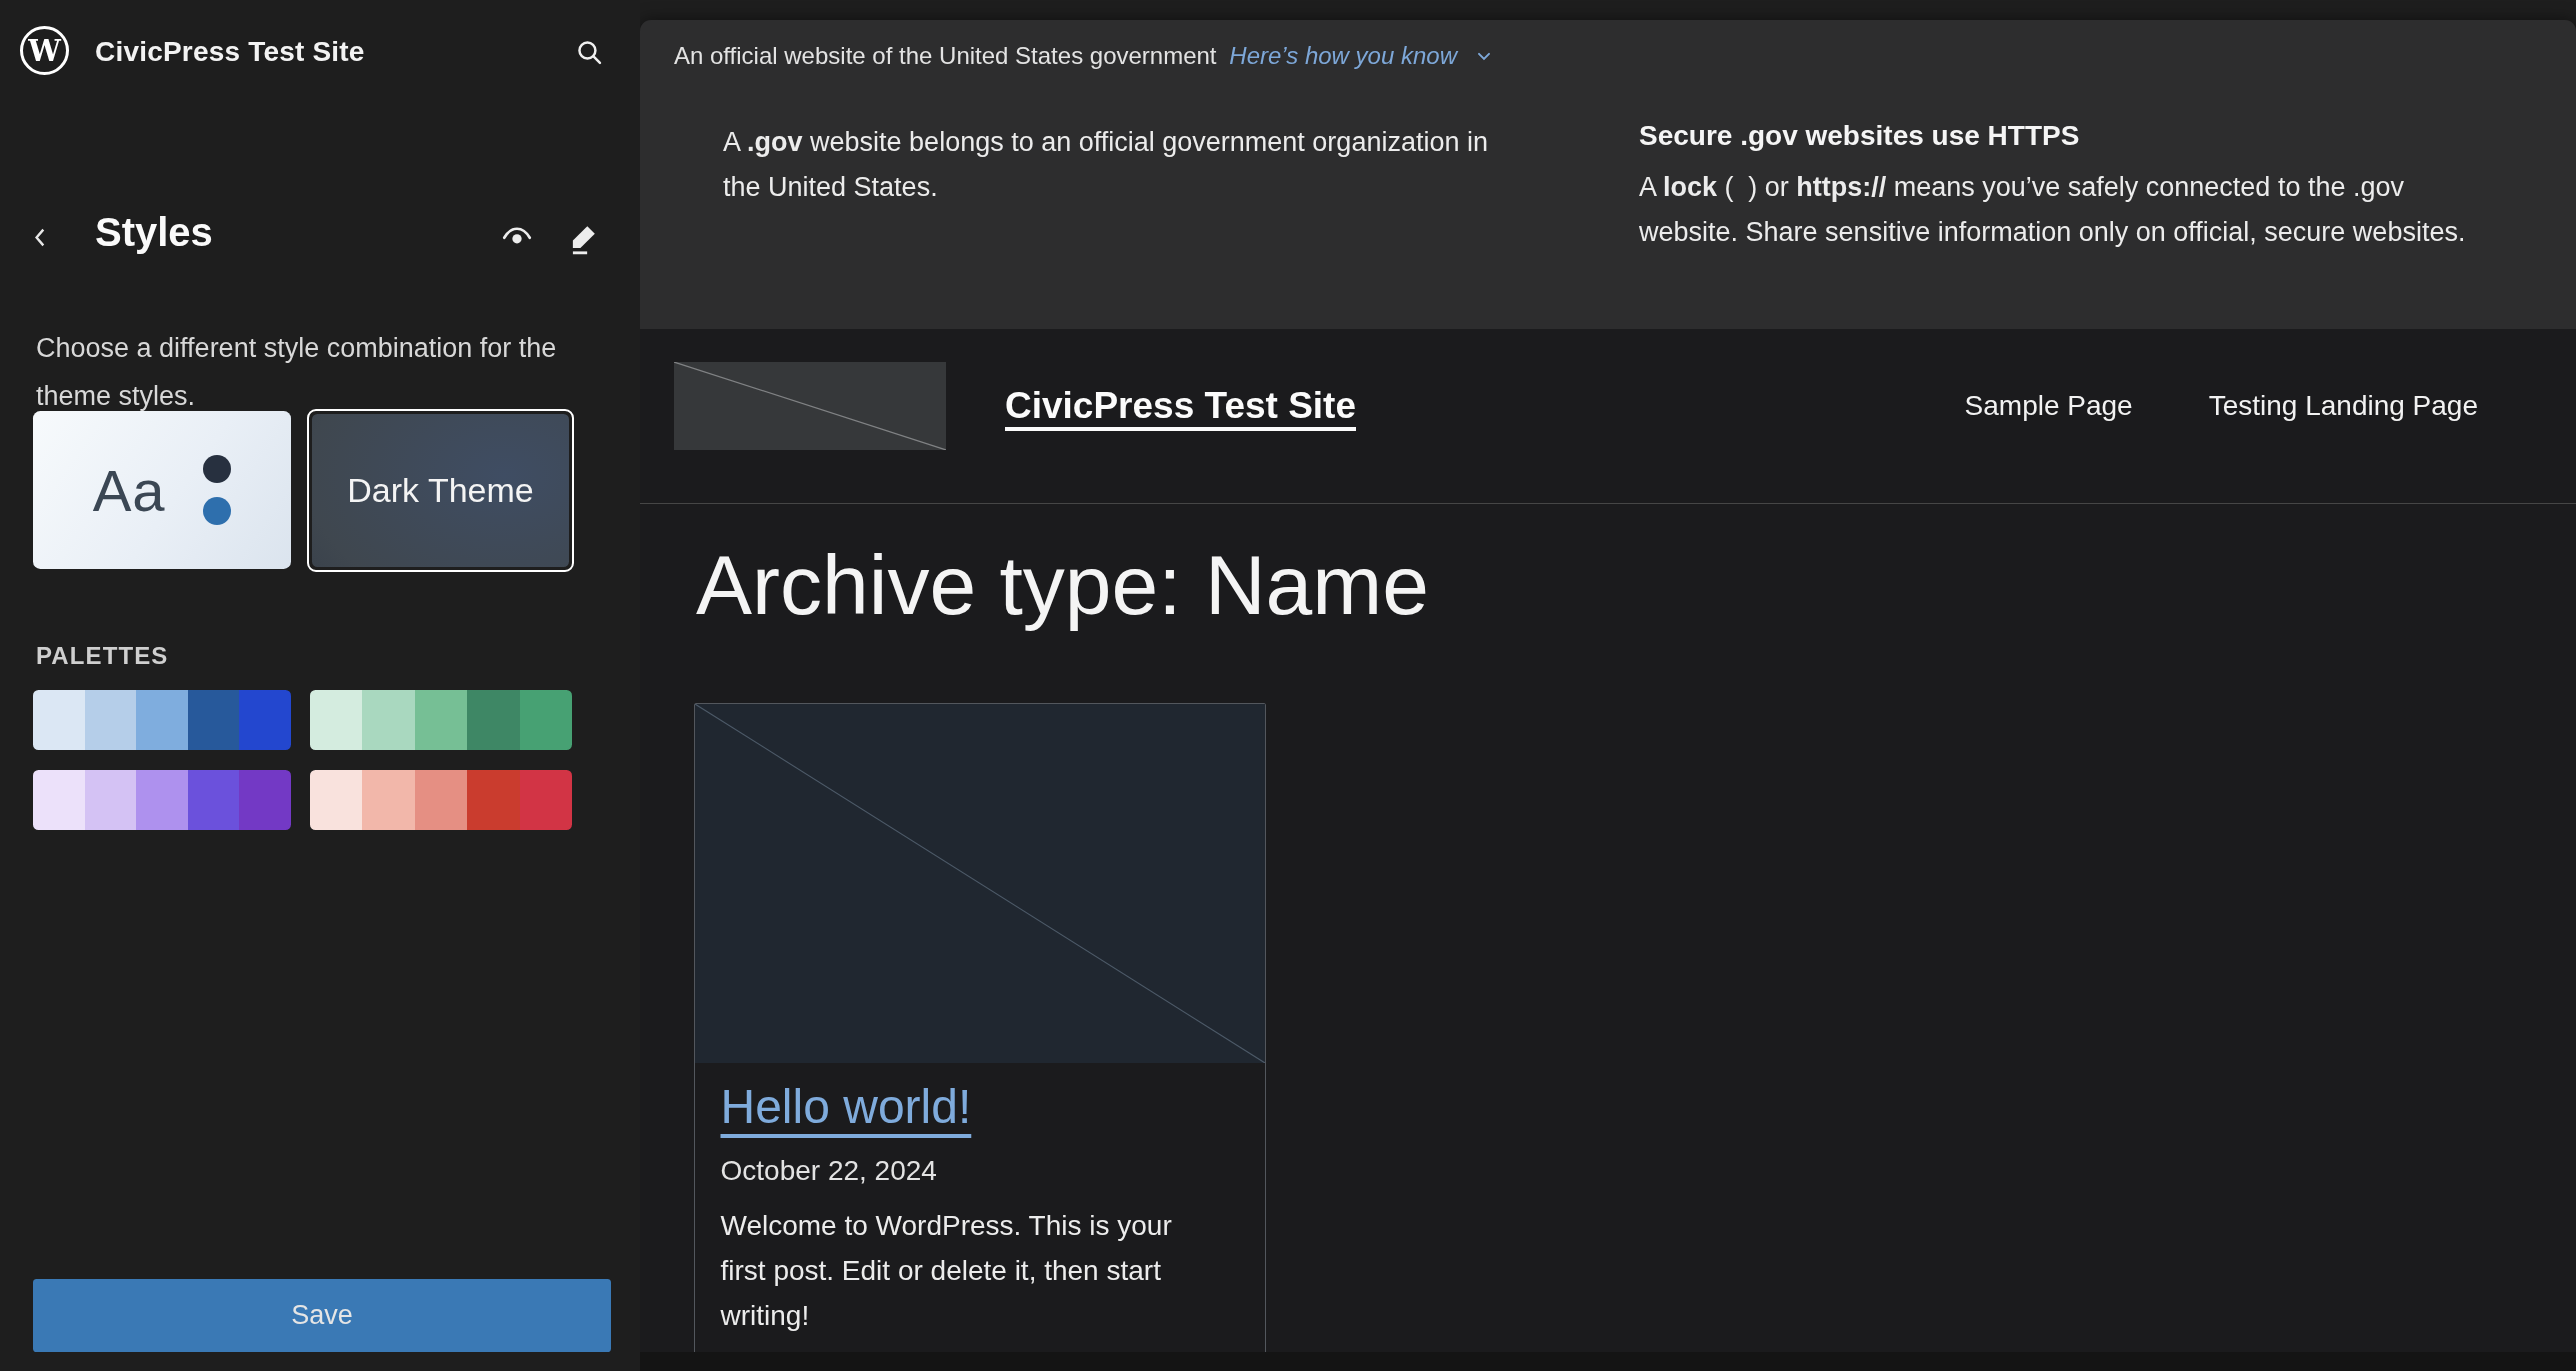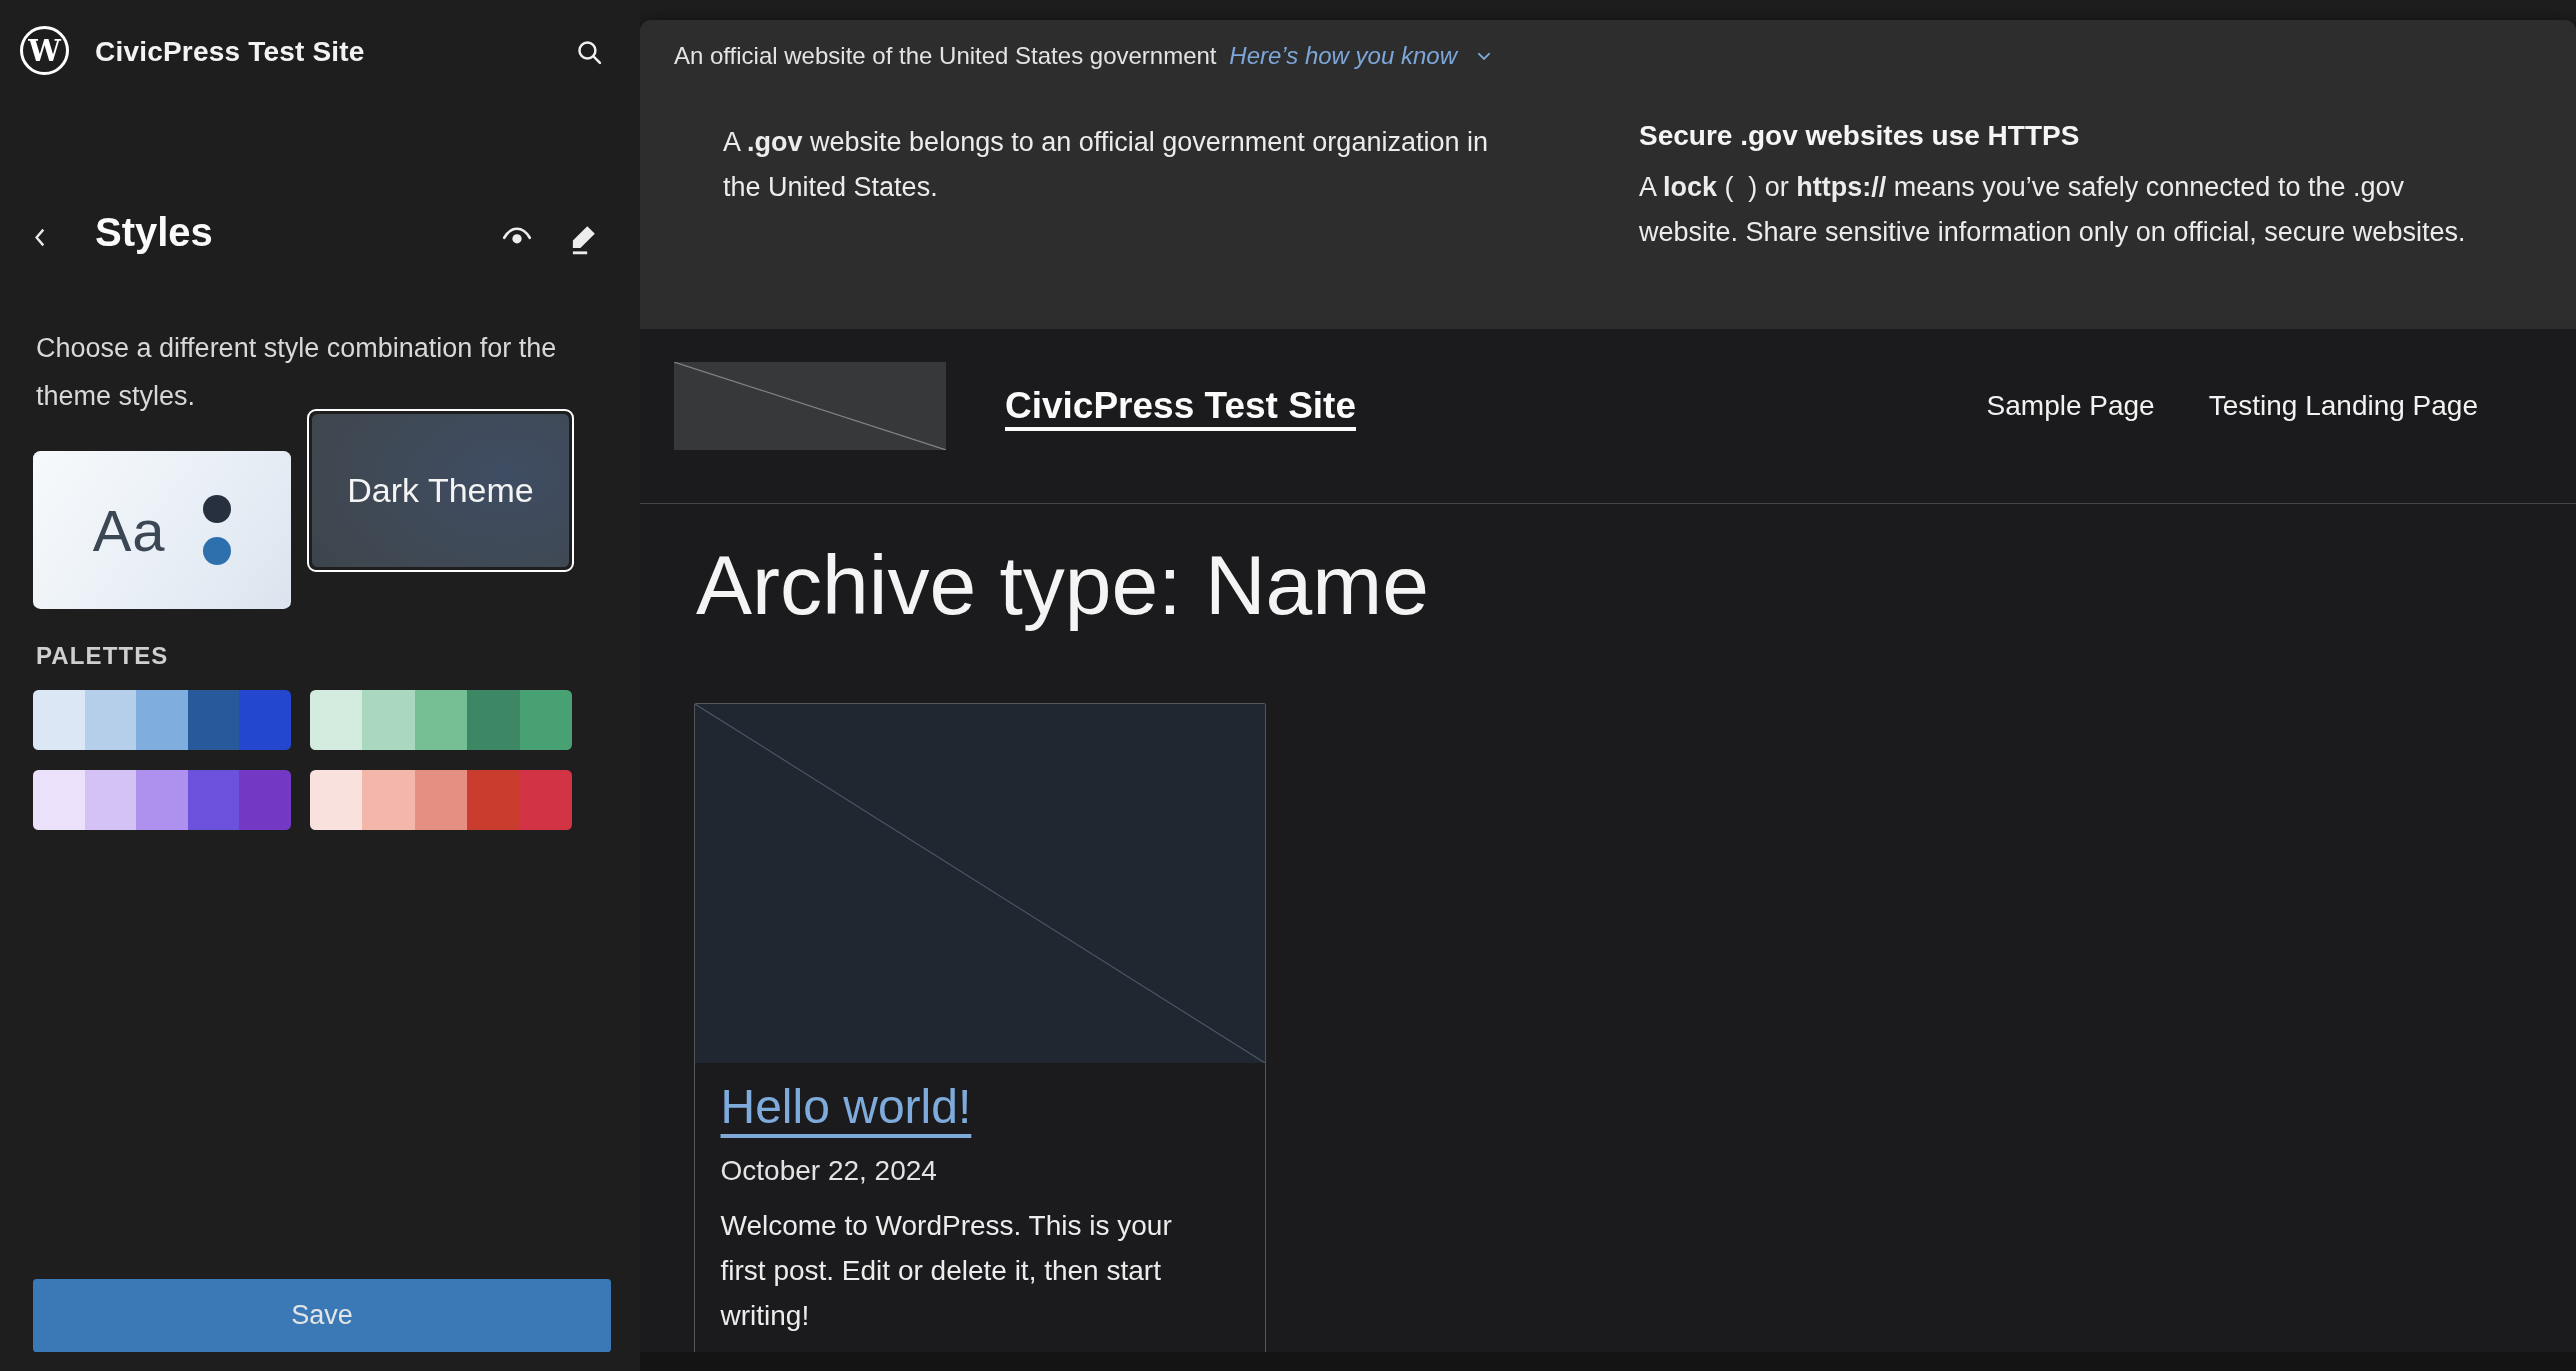--- a/index.html
+++ b/index.html
@@ -21,21 +21,21 @@
   .panel-title{position:absolute;left:95px;top:1.8px;font-size:40px;font-weight:700;color:#fafafa;}
   .icon-btn{position:absolute;top:7.3px;width:44px;height:44px;display:flex;align-items:center;justify-content:center;cursor:pointer;}
   .eye-btn{left:495px;}
   .pencil-btn{left:562px;}
 
   .panel-desc{position:absolute;left:36px;top:324px;width:547px;font-size:27px;line-height:48px;color:#d8d8d8;}
 
   .variation{position:absolute;border-radius:7.3px;cursor:pointer;}
   .var-default{left:33px;top:411px;width:258px;height:158px;
       background:linear-gradient(125deg,#f7fafc 0%,#e9eff6 55%,#dbe4ee 100%);
-      display:flex;align-items:center;justify-content:center;gap:38px;margin-top:40px;}
+      display:flex;align-items:center;justify-content:center;gap:38px;}
   .var-default .aa{font-size:58px;color:#3b4754;letter-spacing:0.9px;}
   .dots{display:flex;flex-direction:column;gap:13.7px;}
   .dot{width:28px;height:28px;border-radius:50%;}
   .dot-a{background:#27303f;}
   .dot-b{background:#2e6fad;}
   .var-dark{left:307px;top:409px;width:267px;height:163px;border:2.7px solid #fff;box-sizing:border-box;
       border-radius:9px;padding:2.7px;background:#1e1e1e;}
   .var-dark .inner{width:100%;height:100%;border-radius:5.5px;box-sizing:border-box;
       background:radial-gradient(140% 160% at 75% 40%, #3f4d63 0%, #3f474f 55%, #2c3442 100%);
       display:flex;align-items:center;justify-content:center;}
@@ -66,21 +66,21 @@
   .gov-col h3{margin:0 0 12.8px 0;font-size:28px;font-weight:700;color:#f5f5f5;}
   .gov-col p{margin:0;font-size:27px;line-height:45px;}
   .gov-col b{font-weight:700;}
   .lock-gap{display:inline-block;width:14.6px;}
 
   .site-header{position:absolute;left:34px;top:342px;width:1852px;height:88px;display:flex;align-items:center;}
   .hdr-img{width:272px;height:88px;background:#36383a;position:relative;cursor:pointer;flex:none;}
   .ph-line{position:absolute;inset:0;width:100%;height:100%;}
   .hdr-title{margin-left:59px;font-size:37px;font-weight:700;color:#fbfbfb;
       text-decoration:underline;text-decoration-thickness:3.6px;text-underline-offset:9px;cursor:pointer;white-space:nowrap;}
-  .hdr-nav{margin-left:auto;display:flex;gap:54px;padding-right:48px;}
+  .hdr-nav{margin-left:auto;display:flex;gap:76px;padding-right:48px;}
   .hdr-nav span{font-size:28px;color:#f2f2f2;cursor:pointer;white-space:nowrap;}
 
   .hdr-rule{position:absolute;left:0;top:483px;width:100%;height:0;border-top:1.8px solid #464646;}
 
   .archive-title{position:absolute;left:56px;top:517px;font-size:84px;font-weight:300;color:#f4f4f4;letter-spacing:0;}
 
   .post-card{position:absolute;left:54px;top:683px;width:572px;height:692px;box-sizing:border-box;
       border:1.8px solid #53575d;border-radius:1.8px;background:#1b1b1d;}
   .post-img{position:absolute;left:0px;top:0px;width:100%;height:359px;background:#202730;cursor:pointer;}
   .post-title{position:absolute;left:25.5px;top:375px;font-size:48px;color:#7fabdc;

